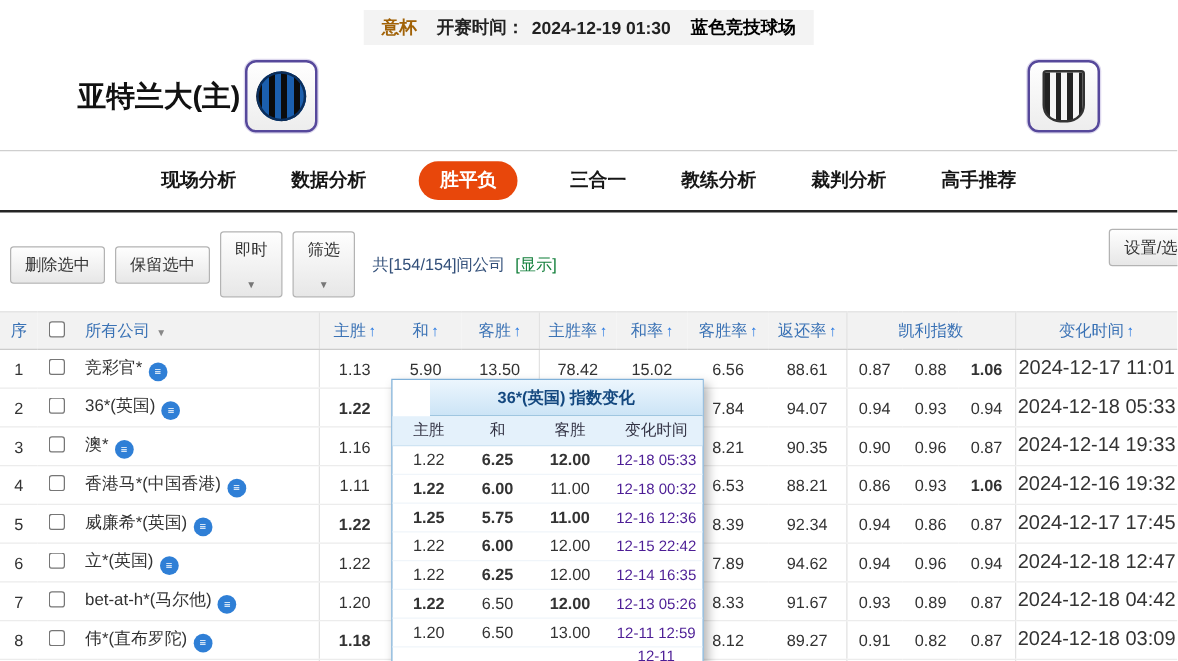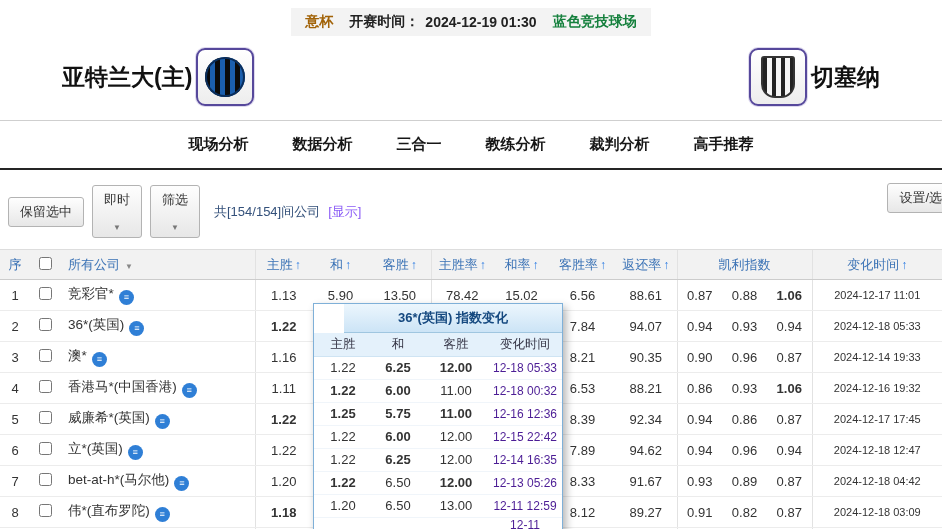--- a/index.html
+++ b/index.html
@@ -5,21 +5,21 @@
   * { margin:0; padding:0; box-sizing:border-box; }
   html,body { width:942px; height:529px; overflow:hidden; background:#fff;
     font-family:"Liberation Sans","DejaVu Sans",sans-serif; position:relative; color:#333; }
 
   
   .topbar { display:flex; justify-content:center; padding-top:8px; }
   .topbar-box { display:flex; align-items:center; background:#f3f3f3; padding:5px 14px; font-size:14px; gap:16px; }
   .league { color:#a16207; font-weight:700; }
   .kick-label { font-weight:700; color:#222; }
   .kick-time { font-weight:700; color:#222; margin-left:-10px; }
-  .venue { color:#15803d; font-weight:700; }
+  .venue { color:#000000; font-weight:700; }
 
   
   .teamsrow { display:flex; align-items:center; justify-content:space-between; padding:12px 62px 14px 62px; }
   .team { display:flex; align-items:center; gap:4px; }
   .tname { font-size:23px; font-weight:700; color:#111; }
   .logo-box { width:58px; height:58px; border:2px solid #56489b; border-radius:9px;
     background:linear-gradient(#ffffff,#ededed); display:flex; align-items:center; justify-content:center;
     box-shadow:0 0 0 1px #ddd8ee; }
   .crest-atalanta { width:40px; height:40px; border-radius:50%;
     background:repeating-linear-gradient(90deg,#0b0b0b 0 5px,#1b5fae 5px 10px);
@@ -38,31 +38,31 @@
   .tab.active { background:#e8470b; color:#fff; border-radius:17px; padding:6px 17px; }
 
   
   .toolbar { display:flex; align-items:center; gap:8px; padding:15px 8px 11px 8px; position:relative; }
   .btn { background:linear-gradient(#fefefe,#e7e7e7); border:1px solid #b3b3b3; border-radius:3px;
     padding:5px 11px; font-size:13px; color:#333; cursor:pointer;
     font-family:"Liberation Sans","DejaVu Sans",sans-serif; }
   .btn.dd { display:inline-flex; align-items:center; gap:14px;flex-direction:column; }
   .caret { color:#777; font-size:8px; }
   .count { font-size:13px; color:#33507a; margin-left:6px; }
-  .display-link { font-size:13px; color:#8b5cf6; cursor:pointer; text-decoration:none; }
+  .display-link { font-size:13px; color:#15803d; cursor:pointer; text-decoration:none; }
   .settings { position:absolute; right:-12px; top:13px; white-space:nowrap; }
 
   
   table.odds { width:942px; table-layout:fixed; border-collapse:collapse; }
   .odds th { background:#f2f2f2; color:#3a72b5; font-weight:400; font-size:13px; height:30px;
     border-top:1px solid #ddd; border-bottom:1px solid #ccc; text-align:center; cursor:pointer; }
   .odds th.company-h { text-align:left; padding-left:8px; }
   .odds td { text-align:center; font-size:13px; color:#333; height:31px; border-bottom:1px solid #ececec; }
   .odds td.company { text-align:left; padding-left:8px; font-size:13.5px; }
-  .odds td.time { font-size:11px; color:#333; }
+  .odds td.time { font-size:16px; color:#333; }
   .odds td.sep, .odds th.sep { border-left:1px solid #e2e2e2; }
   .arrow { color:#2a7ae2; font-weight:700; font-size:12px; margin-left:2px; }
   .hcaret { color:#888; font-size:8px; margin-left:5px; }
   .red { color:#e60000; font-weight:700; }
   .green { color:#0b8f0b; font-weight:700; }
   .cname { cursor:pointer; }
   .cicon { display:inline-block; width:15px; height:15px; border-radius:50%; background:#2f7fd6;
     color:#fff; font-size:9px; line-height:15px; text-align:center; margin-left:5px;
     vertical-align:-2px; cursor:pointer; }
   input[type=checkbox] { width:13px; height:13px; cursor:pointer; }
@@ -94,34 +94,35 @@
   <div class="team">
     <span class="tname">亚特兰大(主)</span>
     <div class="logo-box">
       <div class="crest-atalanta"></div>
     </div>
   </div>
   <div class="team">
     <div class="logo-box">
       <div class="crest-cesena"></div>
     </div>
-    <span class="tname">切塞纳</span>
   </div>
 </div>
 
 <div class="tabbar">
     <div class="tab">现场分析</div>
     <div class="tab">数据分析</div>
+    <div class="tab active">胜平负</div>
     <div class="tab">三合一</div>
     <div class="tab">教练分析</div>
     <div class="tab">裁判分析</div>
     <div class="tab">高手推荐</div>
   </div>
 
 <div class="toolbar">
+  <button class="btn">删除选中</button>
   <button class="btn">保留选中</button>
   <button class="btn dd">
     <span>即时</span>
     <span class="caret">▼</span>
   </button>
   <button class="btn dd">
     <span>筛选</span>
     <span class="caret">▼</span>
   </button>
   <span class="count">共[154/154]间公司</span>

